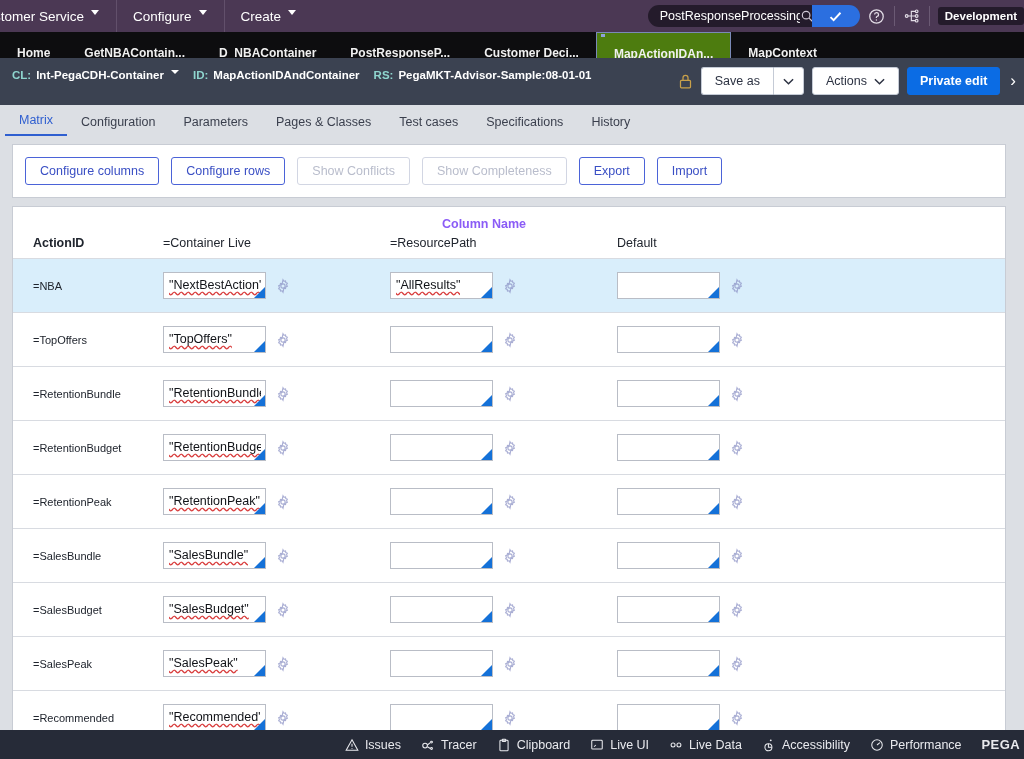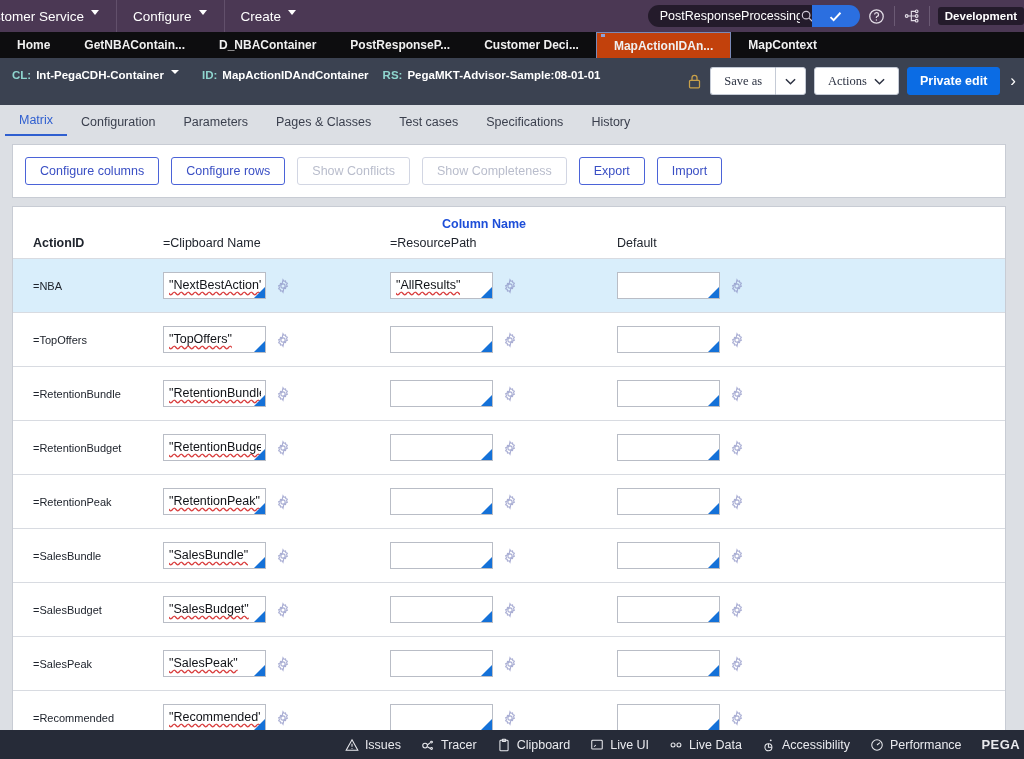--- a/index.html
+++ b/index.html
@@ -49,24 +49,24 @@
     background:#241b2b; color:#fff; font-size:11.5px; font-weight:bold;
     padding:3px 7px; border-radius:3px; margin-left:8px; white-space:nowrap;
   }
 
   
   .tabstrip {
     height:26px; background:#0d0d0f; display:flex; align-items:stretch;
     font-size:12px; color:#f0f0f0; font-weight:bold;
   }
   .tabstrip .tab {
-    display:flex; align-items:center; padding:0 17px; white-space:nowrap; cursor:pointer;
+    display:flex; padding:14px 17px; white-space:nowrap; cursor:pointer;
   }
   .tabstrip .tab.active {
-    background:#c2410c; border:1px solid #7a8ab8; border-bottom:none;
+    background:#4d7c0f; border:1px solid #7a8ab8; border-bottom:none;
     position:relative;
   }
   .tabstrip .tab.active::before {
     content:""; position:absolute; left:4px; top:1px; width:4px; height:3px; background:#8fa2d8;
   }
 
   
   .rulehdr {
     background:#3b4251; padding:7px 12px 6px 12px; color:#ffffff; position:relative;
     min-height:47px;
@@ -77,21 +77,21 @@
   .rule-meta .lbl { color:#8fd6cf; font-weight:bold; }
   .rule-meta .val { color:#ffffff; font-weight:bold; }
   .rule-meta .mini-chev { width:8px;height:8px;position:relative;display:inline-block;top:-1px;margin-left:2px;}
   .rule-meta .mini-chev::after{content:"";position:absolute;left:0;top:0;border-left:4px solid transparent;border-right:4px solid transparent;border-top:4.5px solid #ffffff;}
   .hdr-actions {
     position:absolute; right:8px; top:9px; display:flex; align-items:center; gap:8px;
   }
   .btn-wh {
     background:#ffffff; border:1px solid #c5cbd6; border-radius:3px; height:28px;
     font-size:12.5px; color:#2c3242; display:flex; align-items:center; justify-content:center;
-    padding:0 13px; cursor:pointer; font-family:Liberation Serif, serif; white-space:nowrap;
+    padding:0 13px; cursor:pointer; font-family:Liberation Sans, sans-serif; white-space:nowrap;
   }
   .btn-split { display:flex; }
   .btn-split .btn-wh:first-child { border-radius:3px 0 0 3px; border-right:none; }
   .btn-split .btn-wh:last-child { border-radius:0 3px 3px 0; padding:0 9px; }
   .btn-blue {
     background:#0b6ce4; color:#fff; border:1px solid #0b6ce4; border-radius:3px; height:28px;
     font-size:12.5px; font-weight:bold; display:flex; align-items:center; padding:0 12px; cursor:pointer;
     white-space:nowrap;
   }
   .hdr-arrow { color:#ffffff; font-size:17px; cursor:pointer; padding-left:2px;}
@@ -116,21 +116,21 @@
   .btn-out {
     border:1px solid #4b63d8; color:#3a4fc4; background:#fff; border-radius:3px;
     font-size:12.5px; height:28px; padding:0 14px; display:flex; align-items:center;
     cursor:pointer; white-space:nowrap; font-family:"Liberation Sans", sans-serif;
   }
   .btn-out.disabled { border-color:#d2d6e3; color:#b9bdcc; cursor:default; }
 
   
   .matrix-panel { padding:10px 0 0 0; height:calc(100% - 52px); overflow:hidden; }
   .colname-hdr {
-    text-align:center; font-size:12.5px; font-weight:bold; color:#1d4ed8;
+    text-align:center; font-size:12.5px; font-weight:bold; color:#8b5cf6;
     margin-left:150px; margin-right:200px; padding-bottom:5px;
   }
   .mrow { display:flex; align-items:center; }
   .mrow.hdr { padding:0 0 8px 0; }
   .cell-key { width:150px; padding-left:20px; font-size:12.5px; color:#20252e; flex:0 0 150px; }
   .cell-key.bold { font-weight:bold; }
   .cell-col { flex:0 0 227px; font-size:12.5px; color:#20252e; }
   .mrow.hdr .cell-col:first-of-type { flex:0 0 227px; }
 
   .rowline { border-top:1px solid #d8dbe1; }
@@ -246,21 +246,21 @@
   <div class="tab">
       <span>MapContext</span>
     </div>
 </div>
 
 <div class="rulehdr">
   <div class="rule-meta">
     <span class="lbl">CL:</span>
     <span class="val">Int-PegaCDH-Container</span>
     <span class="mini-chev"></span>
-    <span class="lbl" style="margin-left:18px">ID:</span>
+    <span class="lbl" style="margin-left:9px">ID:</span>
     <span class="val">MapActionIDAndContainer</span>
     <span class="lbl" style="margin-left:9px">RS:</span>
     <span class="val">PegaMKT-Advisor-Sample:08-01-01</span>
   </div>
 
   <div class="hdr-actions">
     <svg width="15" height="17" viewBox="0 0 24 26" fill="none" stroke="#c9a14a" stroke-width="2">
       <rect x="4" y="11" width="16" height="12" rx="1.5"></rect>
       <path d="M8 11V7a4 4 0 0 1 8 0v4"></path>
     </svg>
@@ -304,21 +304,21 @@
     <div class="btn-out">Import</div>
   </div>
 
   <div class="panel matrix-panel">
     <div class="matrix-scroll">
 
       <div class="colname-hdr">Column Name</div>
 
       <div class="mrow hdr">
         <div class="cell-key bold">ActionID</div>
-        <div class="cell-col">=Clipboard Name</div>
+        <div class="cell-col">=Container Live</div>
         <div class="cell-col">=ResourcePath</div>
         <div class="cell-col">Default</div>
       </div>
 
       <div id="matrix-rows">
           <div class="rowline"></div>
           <div class="datarow selected">
             <div class="cell-key">=NBA</div>
             <div class="fieldcell">
               <div class="fld">

